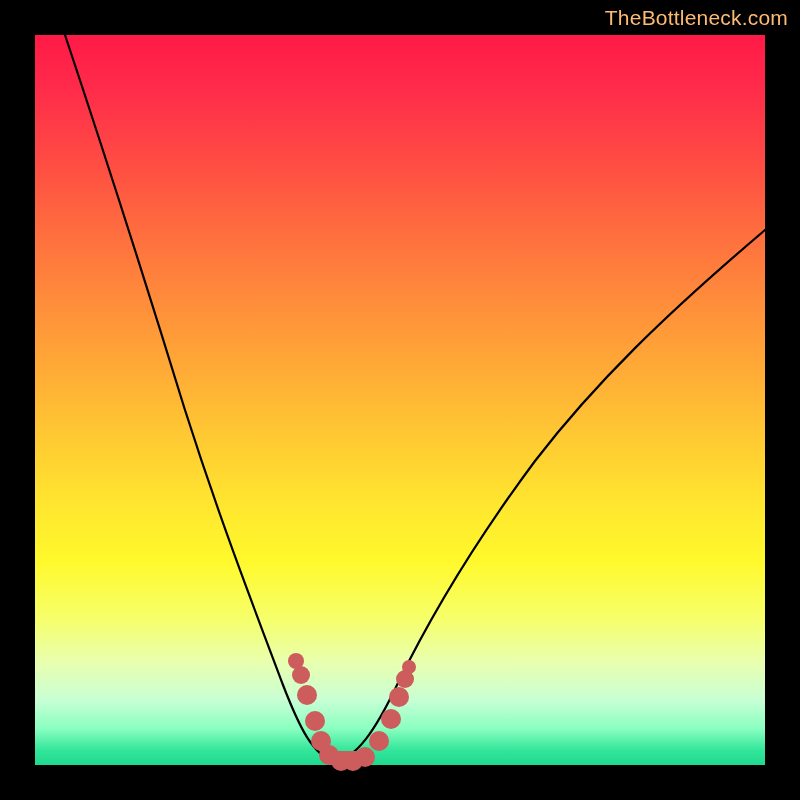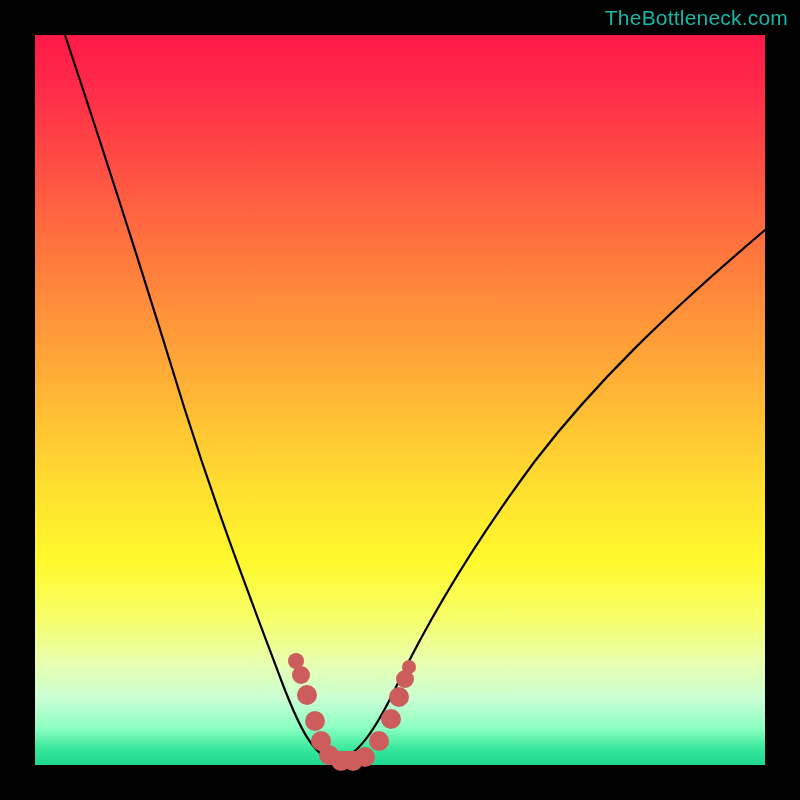--- a/index.html
+++ b/index.html
@@ -47,21 +47,21 @@
     left: 35px;
     top: 35px;
     width: 730px;
     height: 730px;
     overflow: visible;
   }
   .watermark {
     position: absolute;
     top: 6px;
     right: 12px;
-    color: #14b8a6;
+    color: #fdba74;
     font-size: 21px;
     font-weight: 500;
     letter-spacing: 0.2px;
   }
   path.curve {
     fill: none;
     stroke: #000;
     stroke-width: 2.2;
     stroke-linecap: round;
   }

